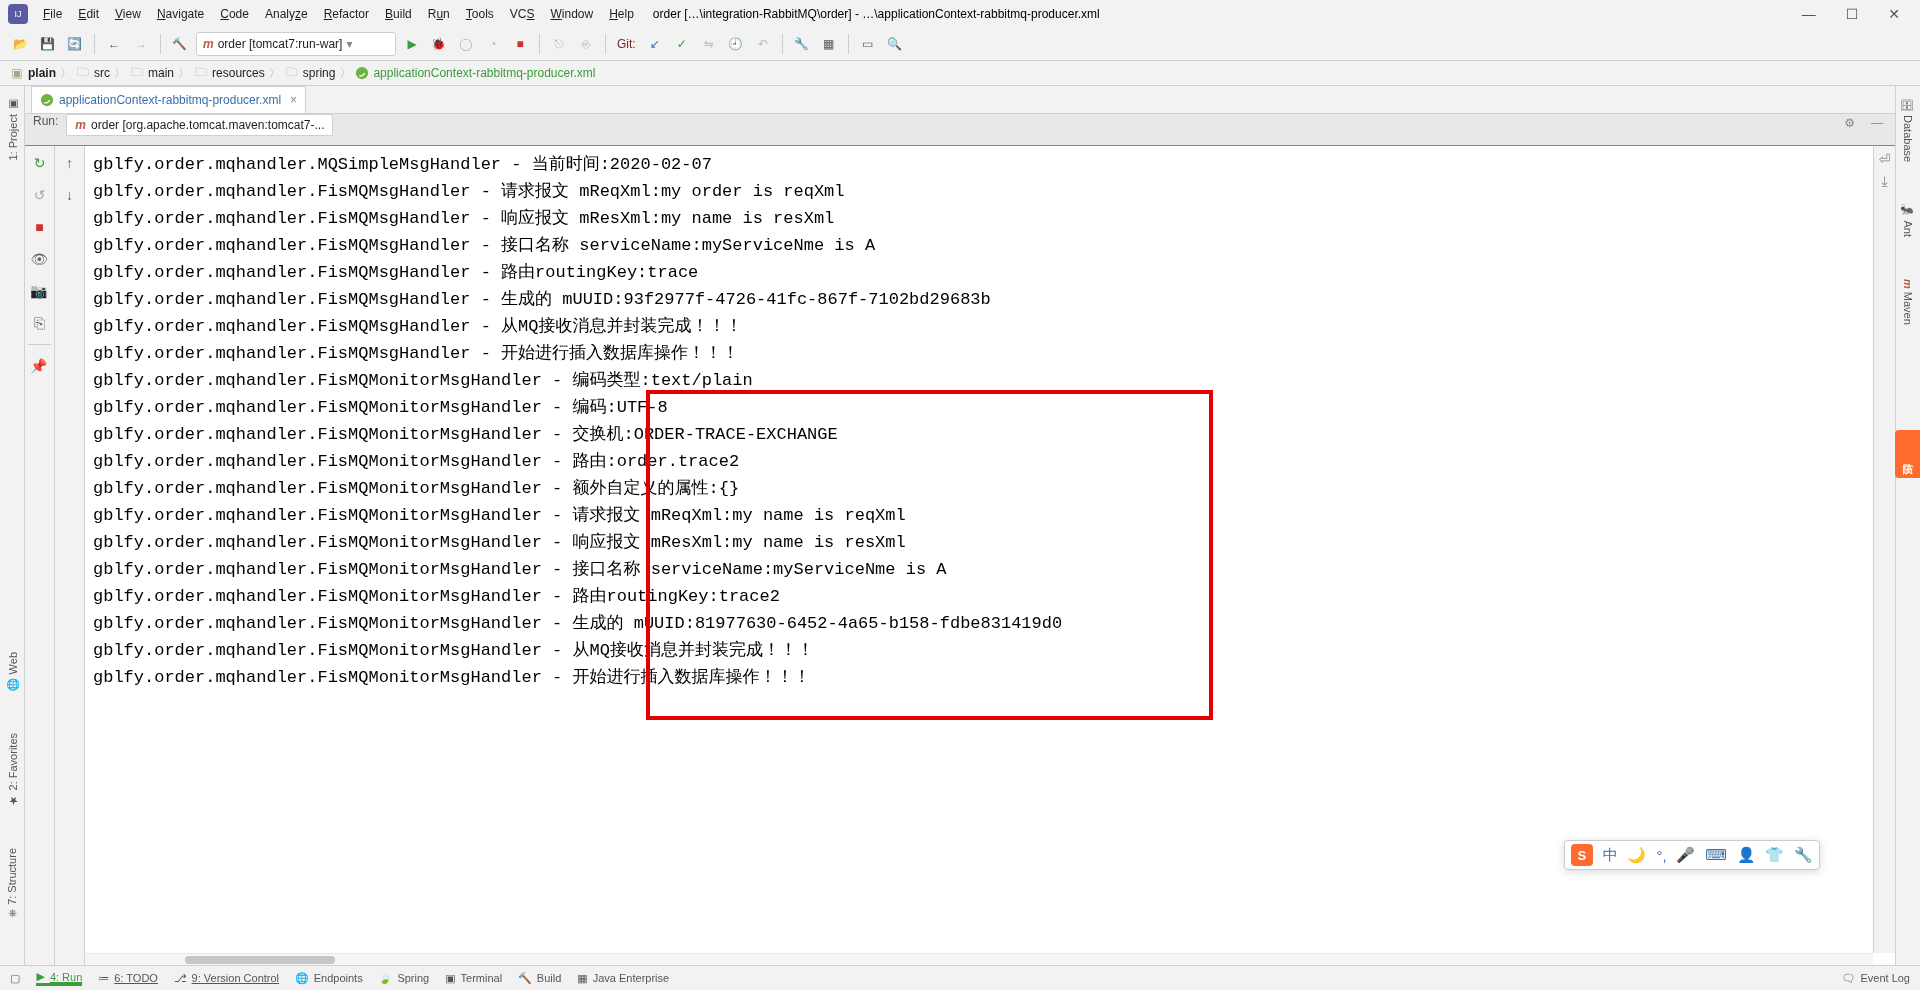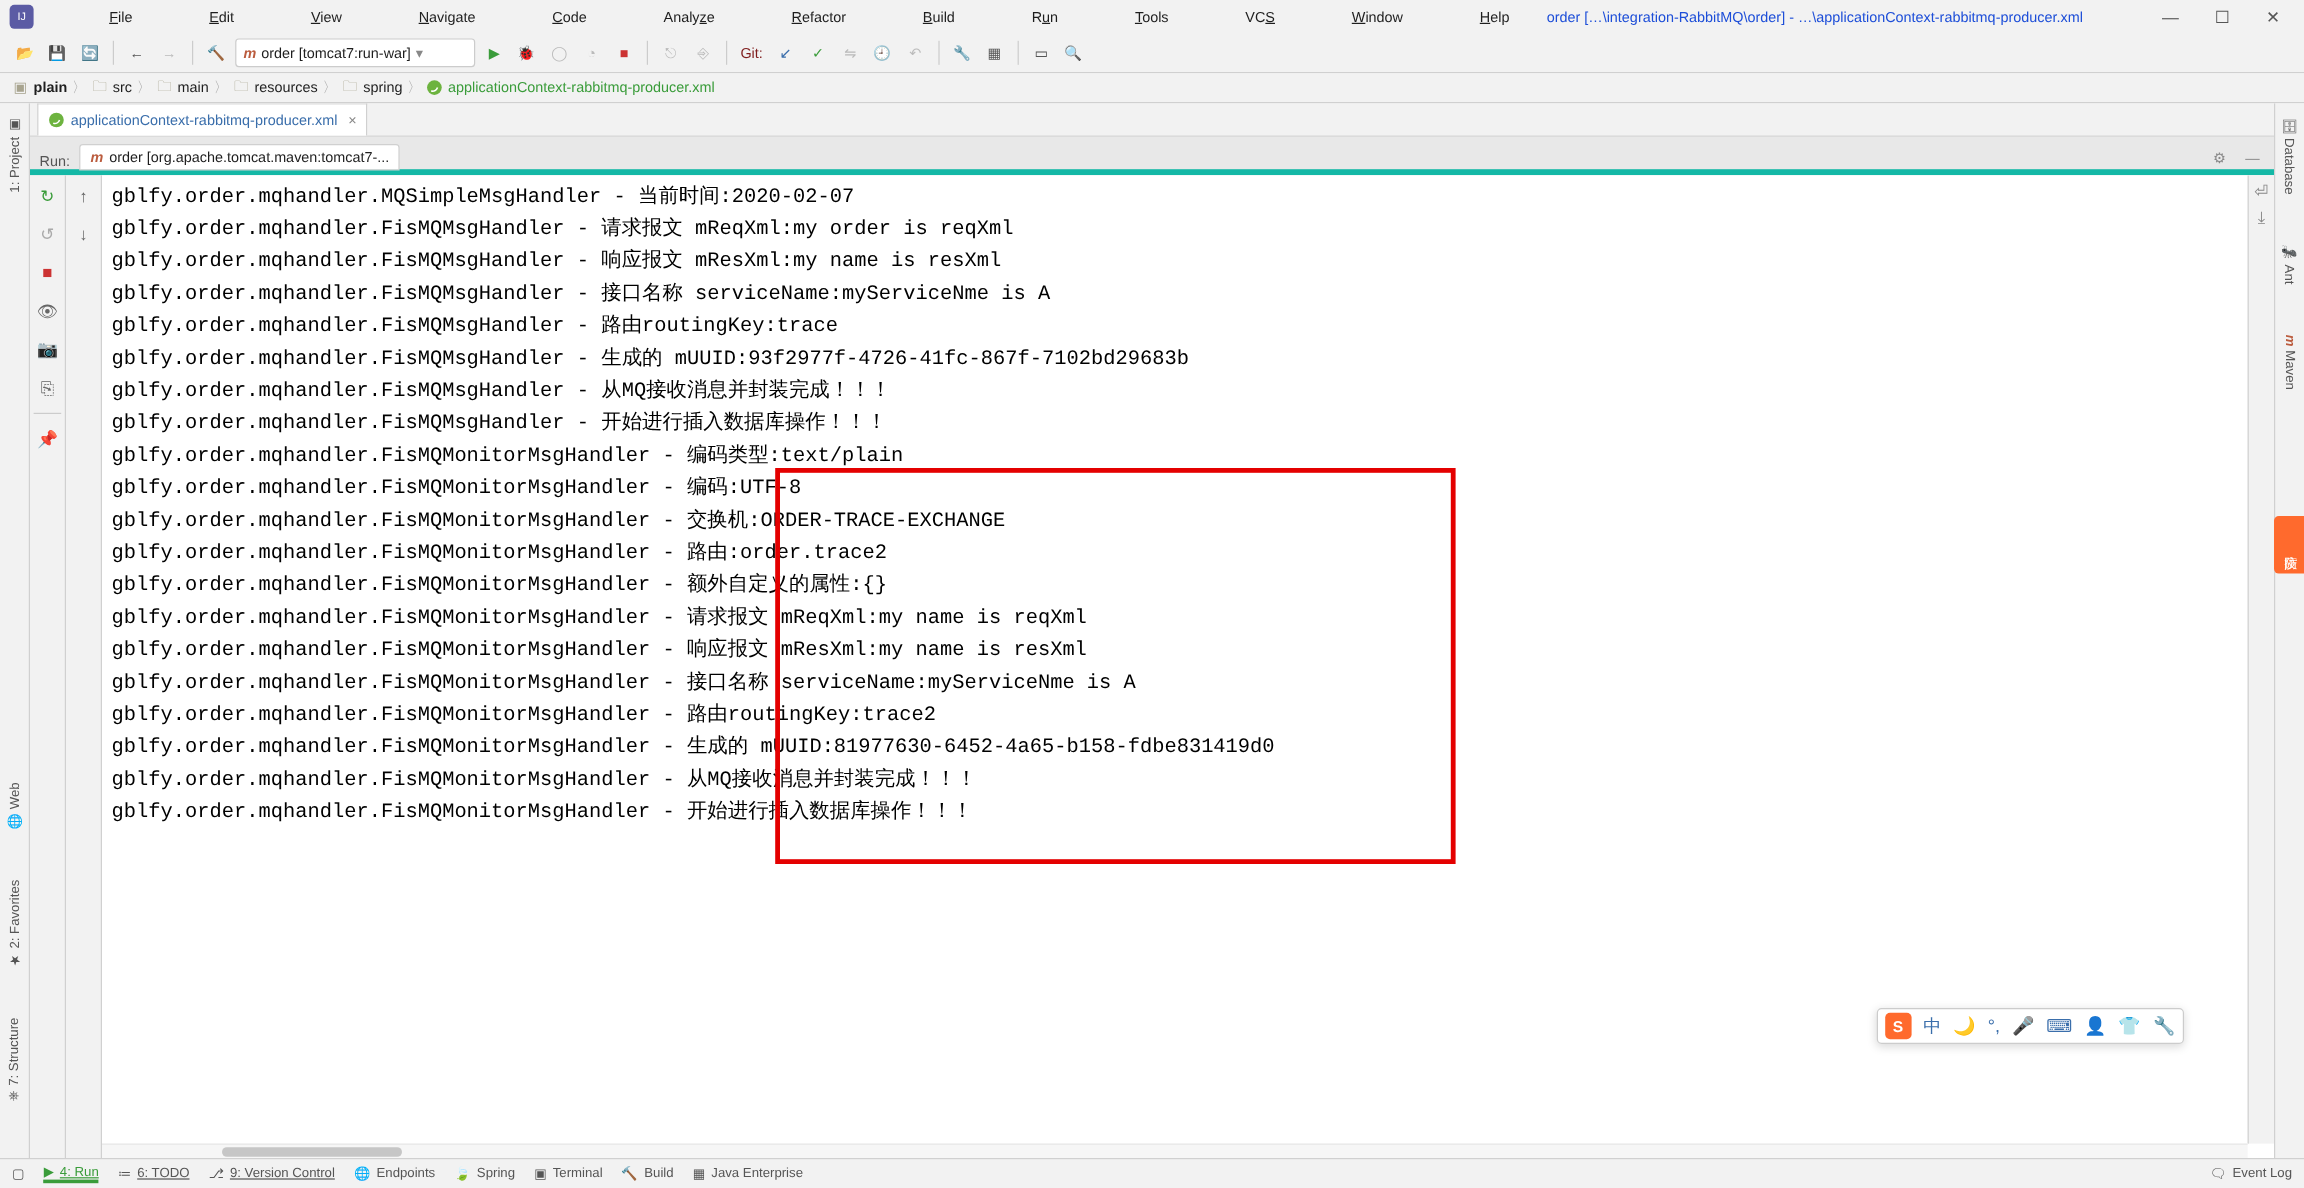--- a/index.html
+++ b/index.html
@@ -1,23 +1,23 @@
 <!DOCTYPE html>
 <html><head>
 <meta charset="utf-8">
 <style>
   * { box-sizing: border-box; margin: 0; padding: 0; }
   body { font-family: "Segoe UI", Arial, sans-serif; font-size: 12px; color: #1e1e1e; background: #f2f2f2; height: 990px; width: 1920px; overflow: hidden; display: flex; flex-direction: column; }
   
   
   .menubar { height: 27px; background: #f2f2f2; display: flex; align-items: center; padding: 13px 8px; gap: 2px; }
   .menubar .logo { width: 20px; height: 20px; background: #5b5ba4; border-radius: 4px; display: inline-flex; align-items: center; justify-content: center; color: #fff; font-size: 9px; margin-right: 6px; }
-  .menubar .menu-item { padding: 4px 7px; cursor: pointer; margin-left: 48px; }
+  .menubar .menu-item { padding: 4px 7px; cursor: pointer; }
   .menubar .menu-item u { text-decoration: underline; }
-  .menubar .title { margin-left: 22px; color: #1d4ed8; font-size: 12px; white-space: nowrap; overflow: hidden; text-overflow: ellipsis; flex: 1; }
+  .menubar .title { margin-left: 10px; color: #000000; font-size: 12px; white-space: nowrap; overflow: hidden; text-overflow: ellipsis; flex: 1; }
   .window-controls { display: flex; gap: 30px; padding-right: 12px; font-size: 14px; color: #555; }
   .window-controls span { cursor: pointer; }
   
   
   .toolbar { height: 34px; background: #f2f2f2; border-bottom: 1px solid #d0d0d0; display: flex; align-items: center; padding: 0 10px; gap: 5px; }
   .tb-btn { width: 22px; height: 22px; display: inline-flex; align-items: center; justify-content: center; color: #555; cursor: pointer; }
   .tb-sep { width: 1px; height: 20px; background: #ccc; margin: 0 3px; }
   .run-config { border: 1px solid #ccc; background: #fff; padding: 2px 6px; display: flex; align-items: center; gap: 4px; height: 24px; min-width: 200px; border-radius: 3px; }
   .run-config .mvn { color: #bb5c3e; font-weight: bold; font-style: italic; }
   .tb-btn.green { color: #3a9c3a; }
@@ -42,21 +42,21 @@
   .right-gutter .vtab { writing-mode: vertical-rl; font-size: 11px; color: #555; padding: 6px 2px; cursor: pointer; }
   
   .center-col { flex: 1; display: flex; flex-direction: column; overflow: hidden; }
   
   
   .editor-tabs { height: 28px; background: #f2f2f2; border-bottom: 1px solid #d0d0d0; display: flex; align-items: stretch; padding-left: 6px; }
   .editor-tab { display: flex; align-items: center; gap: 5px; padding: 0 8px; background: #fff; border: 1px solid #d0d0d0; border-bottom: none; font-size: 12px; color: #3a6eab; }
   .editor-tab .close-x { color: #888; font-size: 12px; cursor: pointer; margin-left: 4px; }
   
   
-  .run-header { height: 32px; background: #e8e8e8; border-bottom: 5px solid #14b8a6; display: flex; align-items: flex-end; padding: 0 8px; gap: 8px; }
+  .run-header { height: 32px; background: #e8e8e8; border-bottom: 1px solid #14b8a6; display: flex; align-items: flex-start; padding: 0 8px; gap: 8px; }
   .run-header .lbl { color: #555; font-size: 12px; }
   .run-config-tab { background: #fff; border: 1px solid #d0d0d0; padding: 3px 8px; display: flex; align-items: center; gap: 5px; border-radius: 3px 3px 0 0; margin-bottom: -1px;}
   .run-header .spacer { flex: 1; }
   .run-header .hdr-btn { color: #888; cursor: pointer; padding: 2px 4px; }
   
   
   .run-row { flex: 1; display: flex; overflow: hidden; }
   .run-side { width: 30px; background: #f2f2f2; border-right: 1px solid #d0d0d0; display: flex; flex-direction: column; align-items: center; padding-top: 6px; gap: 10px; }
   .run-side .sbtn { width: 22px; height: 22px; display: flex; align-items: center; justify-content: center; cursor: pointer; font-size: 14px; color: #666; }
   .run-side .sbtn.green { color: #3a9c3a; }

